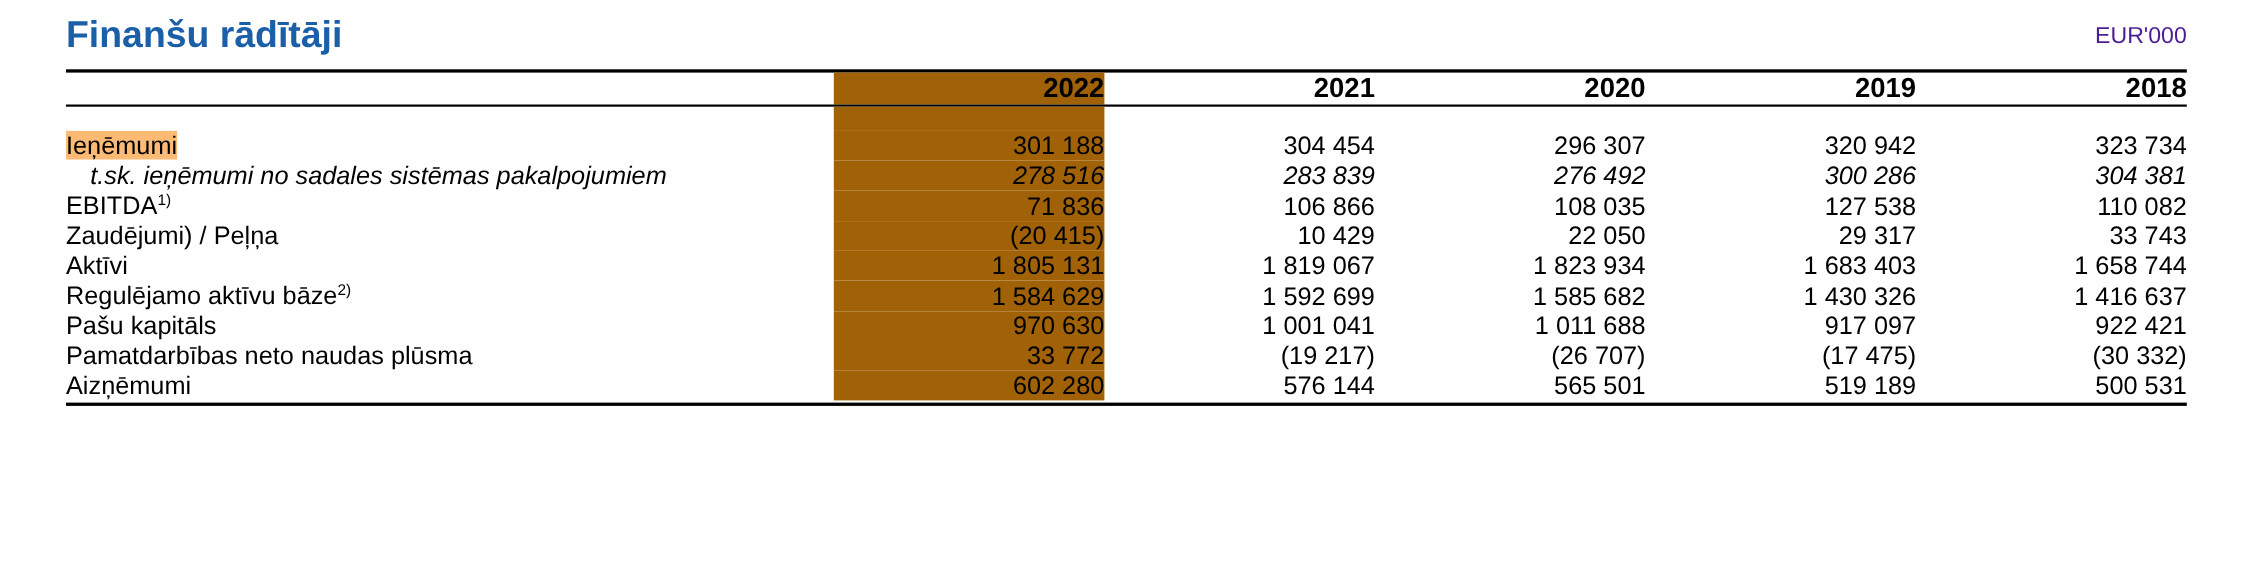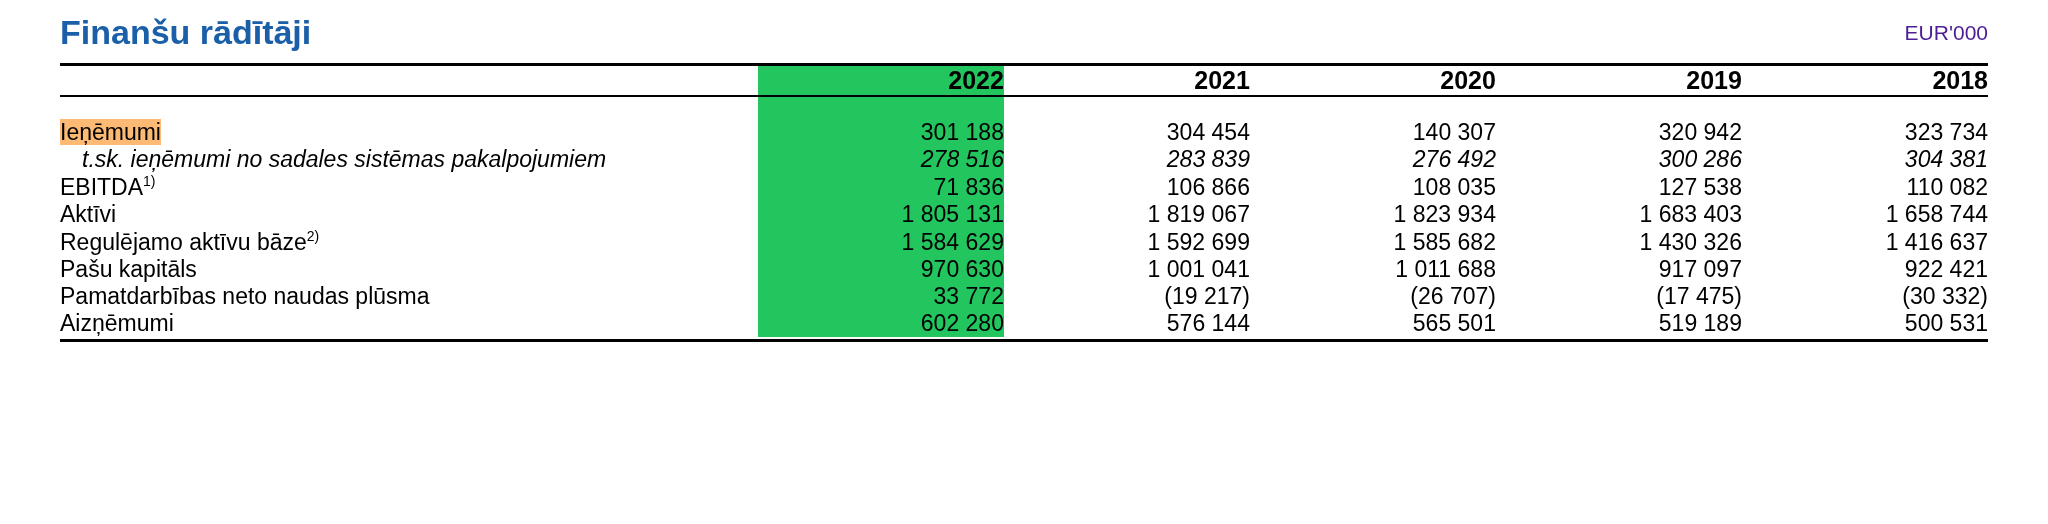--- a/index.html
+++ b/index.html
@@ -65,21 +65,21 @@
     font-size: 25px;
     font-weight: bold;
     text-align: right;
     padding: 9px 14px 9px 0;
     white-space: nowrap;
   }
   .hdr-label {
     padding: 9px 0 9px 0;
   }
   .highlight {
-    background: #22c55e;
+    background: #a16207;
   }
   .row-label {
     text-align: left;
     padding: 7px 0 7px 2px;
     white-space: nowrap;
     font-size: 23px;
   }
   .row-label.indent {
     padding-left: 22px;
     font-style: italic;
@@ -162,21 +162,21 @@
         <td></td>
         <td></td>
         <td></td>
         <td></td>
       </tr>
 
       <tr>
         <td class="row-label"><span class="sel">Ieņēmumi</span></td>
         <td class="num highlight">301 188</td>
         <td class="num">304 454</td>
-        <td class="num">140 307</td>
+        <td class="num">296 307</td>
         <td class="num">320 942</td>
         <td class="num">323 734</td>
       </tr>
 
       <tr>
         <td class="row-label indent">t.sk. ieņēmumi no sadales sistēmas pakalpojumiem</td>
         <td class="num italic highlight">278 516</td>
         <td class="num italic">283 839</td>
         <td class="num italic">276 492</td>
         <td class="num italic">300 286</td>
@@ -185,20 +185,28 @@
 
       <tr>
         <td class="row-label"><span>EBITDA</span><span class="sup">1)</span></td>
         <td class="num highlight">71 836</td>
         <td class="num">106 866</td>
         <td class="num">108 035</td>
         <td class="num">127 538</td>
         <td class="num">110 082</td>
       </tr>
 
+      <tr>
+        <td class="row-label">Zaudējumi) / Peļņa</td>
+        <td class="num highlight">(20 415)</td>
+        <td class="num">10 429</td>
+        <td class="num">22 050</td>
+        <td class="num">29 317</td>
+        <td class="num">33 743</td>
+      </tr>
 
       <tr>
         <td class="row-label">Aktīvi</td>
         <td class="num highlight">1 805 131</td>
         <td class="num">1 819 067</td>
         <td class="num">1 823 934</td>
         <td class="num">1 683 403</td>
         <td class="num">1 658 744</td>
       </tr>
 

